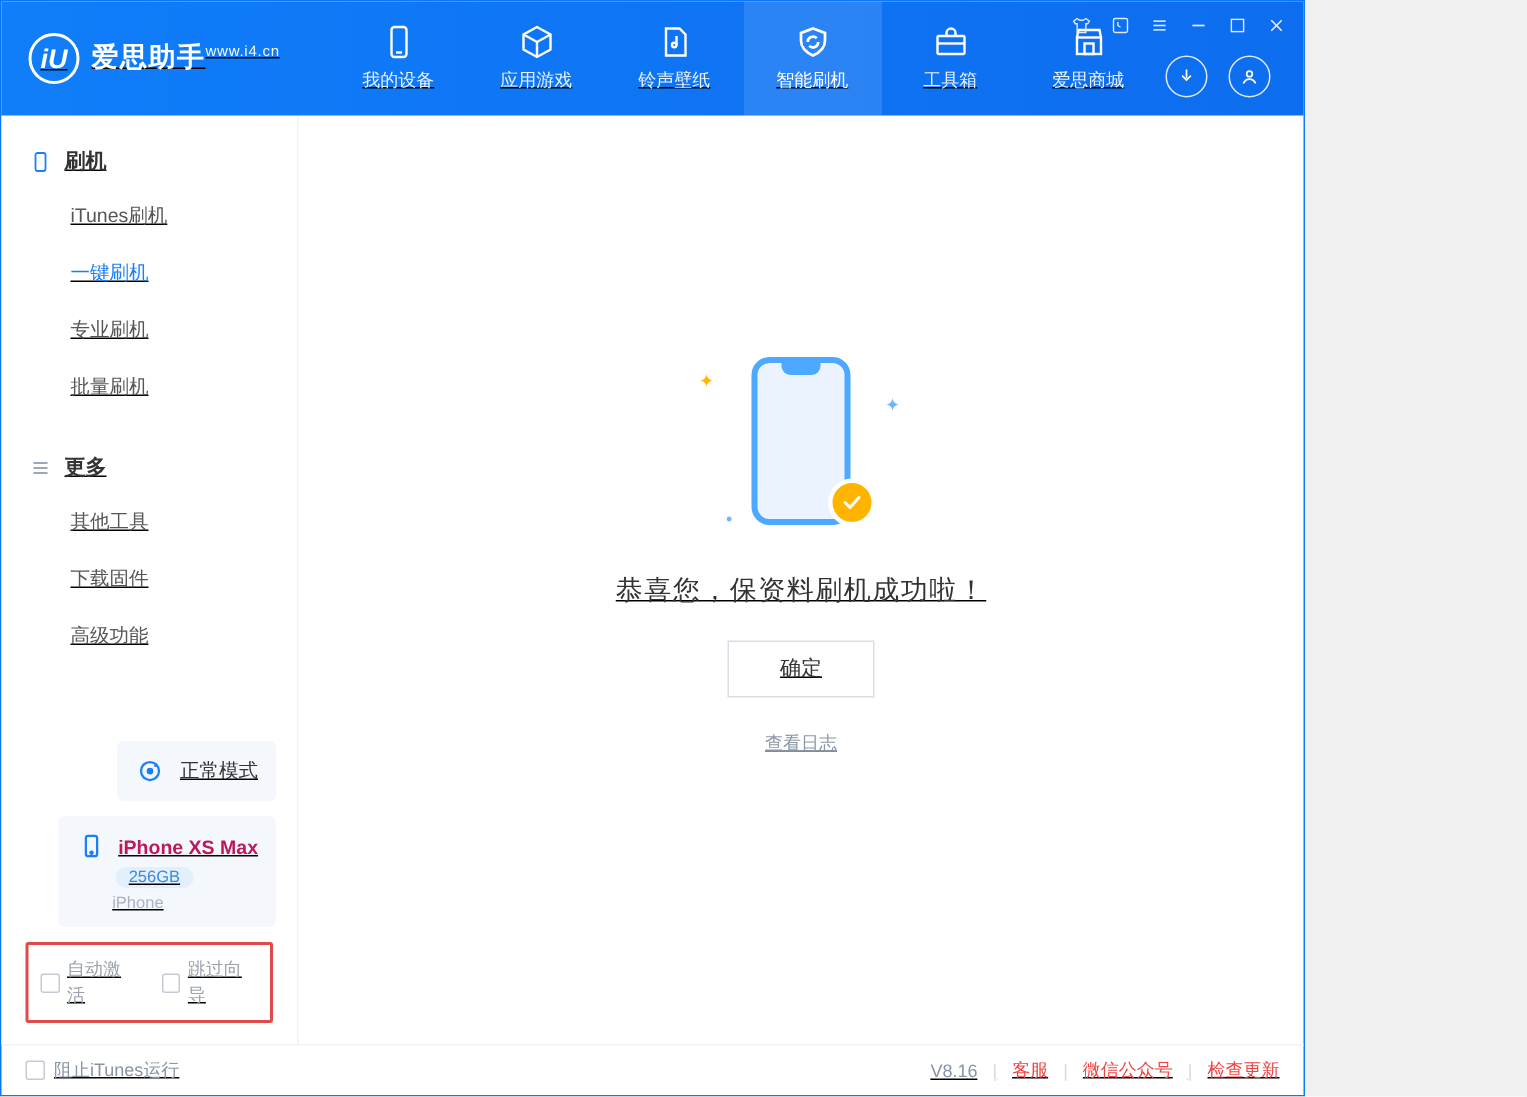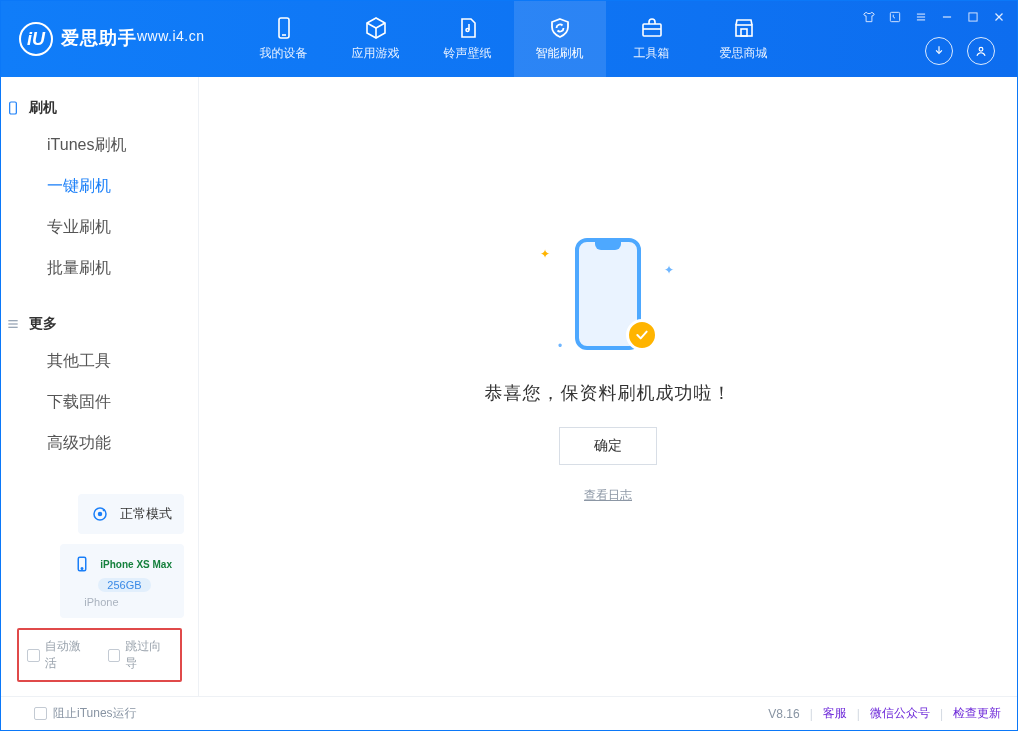--- a/index.html
+++ b/index.html
@@ -1,69 +1,69 @@
 <!DOCTYPE html>
 <html><head>
 <meta charset="utf-8">
 <style>
 * { margin: 0; padding: 0; box-sizing: border-box; font-family: "Microsoft YaHei", "PingFang SC", sans-serif; }
 body { background: #f0f0f0; display: flex; align-items: flex-start; justify-content: flex-start; }
-.window { width: 1018px; height: 731px; background: #fff; border: 1px solid #0b78f8; display: flex; flex-direction: column; position: relative; }
+.window { width: 870px; height: 731px; background: #fff; border: 1px solid #0b78f8; display: flex; flex-direction: column; position: relative; text-decoration: underline; }
 .titlebar { height: 76px; background: linear-gradient(90deg,#107df9 0%,#0d6def 100%); display:flex; align-items:center; color:#fff; position:relative; }
 .logo-area { display:flex; align-items:center; padding:0 18px; gap:8px; }
 .logo-circ { width:34px; height:34px; border:2.5px solid #fff; border-radius:50%; display:flex; align-items:center; justify-content:center; font-weight:bold; font-size:18px; font-style:italic; }
 .logo-text { display:flex; flex-direction:row; line-height:1.1; }
 .logo-title { font-size:18px; font-weight:600; letter-spacing:1px; }
-.logo-sub { font-size:14px; opacity:.95; letter-spacing:.5px; }
+.logo-sub { font-size:10px; opacity:.95; letter-spacing:.5px; }
 .navs { display:flex; height:100%; margin-left:15px; }
 .nav-item { width:92px; height:100%; display:flex; flex-direction:column; align-items:center; justify-content:center; gap:5px; cursor:pointer; font-size:12px; color:#e8f1ff; position:relative; }
 .nav-item.active { background:rgba(255,255,255,.12); color:#fff; }
 .nav-icon { width:24px; height:24px; display:flex; align-items:center; justify-content:center; }
 .nav-icon svg { width:24px; height:24px; }
 .win-controls { position:absolute; right:8px; top:6px; display:flex; gap:6px; }
 .win-ctl { width:20px; height:20px; display:flex; align-items:center; justify-content:center; cursor:pointer; color:#dfeaff; }
 .win-ctl svg { width:14px; height:14px; }
 .header-actions { position:absolute; right:22px; bottom:12px; display:flex; gap:14px; }
 .header-act { width:28px; height:28px; border:1.5px solid rgba(255,255,255,.85); border-radius:50%; display:flex; align-items:center; justify-content:center; cursor:pointer; }
 .header-act svg { width:14px; height:14px; stroke:#fff; fill:none; stroke-width:2; }
 .body { flex:1; display:flex; min-height:0; }
 .sidebar { width:198px; background:#fff; border-right:1px solid #eef1f5; display:flex; flex-direction:column; }
 .side-section { padding:14px 0 4px 0; }
-.side-head { display:flex; align-items:center; gap:8px; padding:8px 4px; font-size:14px; color:#333; font-weight:600; }
+.side-head { display:flex; align-items:center; gap:8px; padding:8px 18px; font-size:14px; color:#333; font-weight:600; }
 .side-head .hicon { width:16px; height:16px; display:flex; align-items:center; justify-content:center; }
 .side-items { }
-.side-item { padding:10px 18px 10px 46px; font-size:16px; color:#555; cursor:pointer; }
+.side-item { padding:10px 18px 10px 46px; font-size:13px; color:#555; cursor:pointer; }
 .side-item.active { color:#1a7ff8; }
 .side-bottom { padding:0 14px 10px 14px; display:flex; flex-direction:column; gap:10px; margin-top:auto;align-items:flex-end; }
 .card { background:#f4f8fd; border-radius:4px; padding:10px 12px; display:flex; align-items:center; gap:10px; font-size:13px; color:#333; }
 .card .cicon { width:20px; height:20px; display:flex; align-items:center; justify-content:center; }
 .dev-card { flex-direction:column; align-items:flex-start; gap:4px; }
 .dev-row { display:flex; align-items:center; gap:8px; }
-.dev-name { font-weight:600; color:#15803d; font-size:10px; }
+.dev-name { font-weight:600; color:#be185d; font-size:13px; }
 .dev-badge { background:#e2effc; color:#3a89e6; border-radius:10px; padding:1px 9px; font-size:11px; margin-left:26px; }
-.dev-sub { color:#aab3bf; font-size:11px; margin-left:12px; }
+.dev-sub { color:#aab3bf; font-size:11px; margin-left:24px; }
 .opt-row { border:2px solid #e04a4a; border-radius:2px; padding:8px 8px; display:flex; gap:16px; align-items:center; margin:0 2px 4px 2px; }
 .opt { display:flex; align-items:center; gap:5px; color:#9aa3ad; font-size:12px; cursor:pointer; }
 .chk { width:13px; height:13px; border:1px solid #c3cad3; border-radius:2px; background:#fff; }
 .main { flex:1; display:flex; flex-direction:column; align-items:center; justify-content:center; gap:22px; color:#333; padding-bottom:40px; }
 .illus { position:relative; width:160px; height:130px; display:flex; align-items:center; justify-content:center; }
 .phone { width:66px; height:112px; border:4px solid #4da8ff; border-radius:12px; background:#eaf3ff; position:relative; }
 .phone::before { content:""; position:absolute; top:-2px; left:50%; transform:translateX(-50%); width:26px; height:10px; background:#4da8ff; border-radius:0 0 6px 6px; }
 .check-badge { position:absolute; right:30px; bottom:8px; width:32px; height:32px; background:#ffb400; border-radius:50%; display:flex; align-items:center; justify-content:center; border:3px solid #fff; }
 .check-badge svg { width:16px; height:16px; }
 .sparkle { position:absolute; color:#ffb400; font-size:12px; }
 .s1 { left:12px; top:18px; } .s2 { right:14px; top:34px; color:#6fb6ff; } .s3 { left:30px; bottom:6px; color:#6fb6ff; }
 .msg { font-size:18px; color:#333; letter-spacing:1px; }
 .btn { border:1px solid #d8dee6; background:#fff; padding:9px 34px; font-size:14px; color:#333; cursor:pointer; border-radius:0; }
 .link { font-size:12px; color:#8c97a5; cursor:pointer; text-decoration:underline; }
 .statusbar { height:34px; border-top:1px solid #eef1f5; display:flex; align-items:center; padding:0 16px; font-size:12px; color:#8894a3; gap:18px; }
-.statusbar .left { display:flex; align-items:center; gap:6px;margin-left:17px; }
+.statusbar .left { display:flex; align-items:center; gap:6px; }
 .statusbar .right { margin-left:auto; display:flex; align-items:center; gap:10px; }
 .vsep { color:#d3dae2; }
-.slink { cursor:pointer; color:#6d28d9; }
+.slink { cursor:pointer; color:#ef4444; }
 </style>
 </head>
 <body>
 
 <div class="window">
 
   <div class="titlebar">
     <div class="logo-area">
       <div class="logo-circ">iU</div>
       <div class="logo-text">

